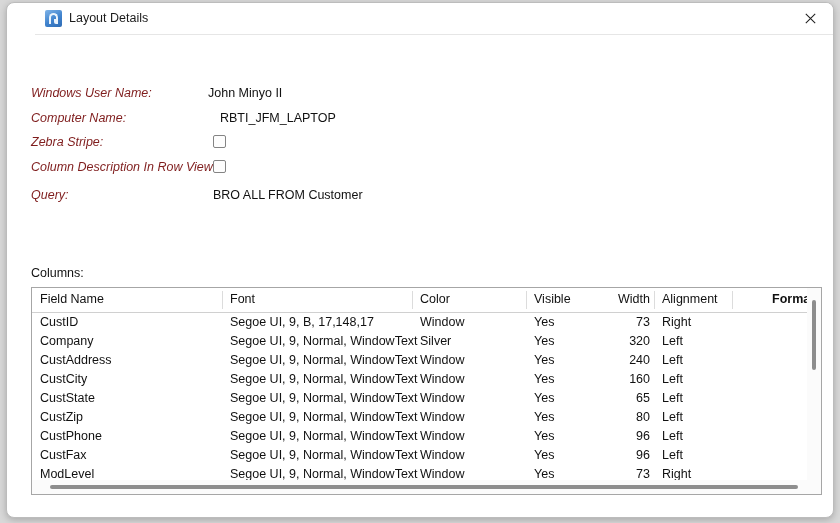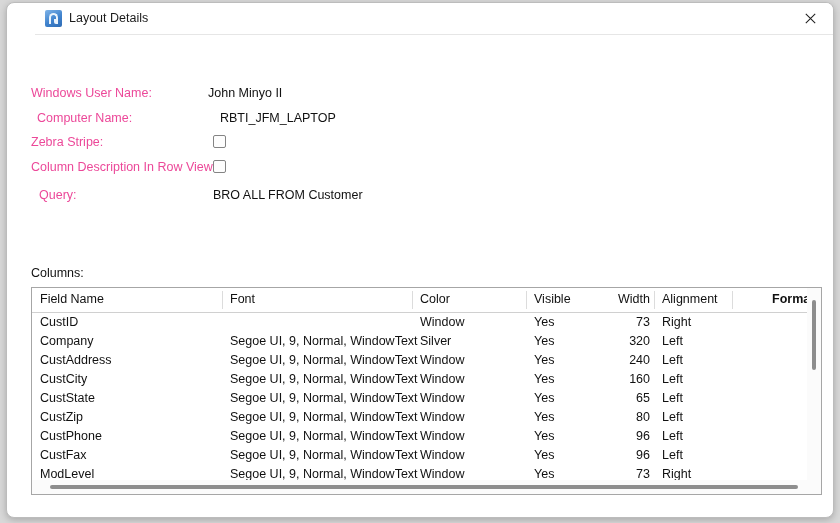--- a/index.html
+++ b/index.html
@@ -91,22 +91,23 @@
   
   #content {
     position: relative;
     height: 438px;
     background: #ffffff;
   }
 
   .form-label {
     position: absolute;
     font-size: 12.5px;
-    color: #ec4899;
-    white-space: nowrap;
+    color: #7f1d1d;
+    white-space: nowrap;
+    font-style: italic;
   }
   .form-value {
     position: absolute;
     font-size: 12.5px;
     color: #111111;
     white-space: nowrap;
   }
   .cb {
     position: absolute;
     width: 13px;
@@ -279,30 +280,30 @@
         <path d="M0.8 0.8 L10.2 10.2 M10.2 0.8 L0.8 10.2" stroke="#202020" stroke-width="1.05" fill="none"></path>
       </svg>
     </div>
   </div>
 
   <div id="content">
 
     <div class="form-label" style="left:24px; top:51px;">Windows User Name:</div>
     <div class="form-value" style="left:201px; top:51px;">John Minyo II</div>
 
-    <div class="form-label" style="left:30px; top:76px;">Computer Name:</div>
+    <div class="form-label" style="left:24px; top:76px;">Computer Name:</div>
     <div class="form-value" style="left:201px; top:76px;margin-left:12px;">RBTI_JFM_LAPTOP</div>
 
     <div class="form-label" style="left:24px; top:100px;">Zebra Stripe:</div>
     <div class="cb" style="left:206px; top:100px;"></div>
 
     <div class="form-label" style="left:24px; top:125px;">Column Description In Row View:</div>
     <div class="cb" style="left:206px; top:125px;"></div>
 
-    <div class="form-label" style="left:24px; top:153px;margin-left:8px;">Query:</div>
+    <div class="form-label" style="left:24px; top:153px;">Query:</div>
     <div class="form-value" style="left:206px; top:153px;">BRO ALL FROM Customer</div>
 
     <div id="columns-label">Columns:</div>
 
     <div id="grid">
       <div id="grid-inner">
 
         <div id="grid-head">
           <div class="hsep sep1"></div>
           <div class="hsep sep2"></div>
@@ -315,20 +316,21 @@
           <div class="hcell col-color">Color</div>
           <div class="hcell col-vis">Visible</div>
           <div class="hcell col-width">Width</div>
           <div class="hcell col-align">Alignment</div>
           <div class="hcell col-fmt">Format</div>
         </div>
 
         <div id="grid-body">
             <div class="grid-row">
               <div class="cell col-field">CustID</div>
+              <div class="cell col-font">Segoe UI, 9, B, 17,148,17</div>
               <div class="cell col-color">Window</div>
               <div class="cell col-vis">Yes</div>
               <div class="cell col-width">73</div>
               <div class="cell col-align">Right</div>
               <div class="cell col-fmt"></div>
             </div>
             <div class="grid-row">
               <div class="cell col-field">Company</div>
               <div class="cell col-font">Segoe UI, 9, Normal, WindowText</div>
               <div class="cell col-color">Silver</div>

